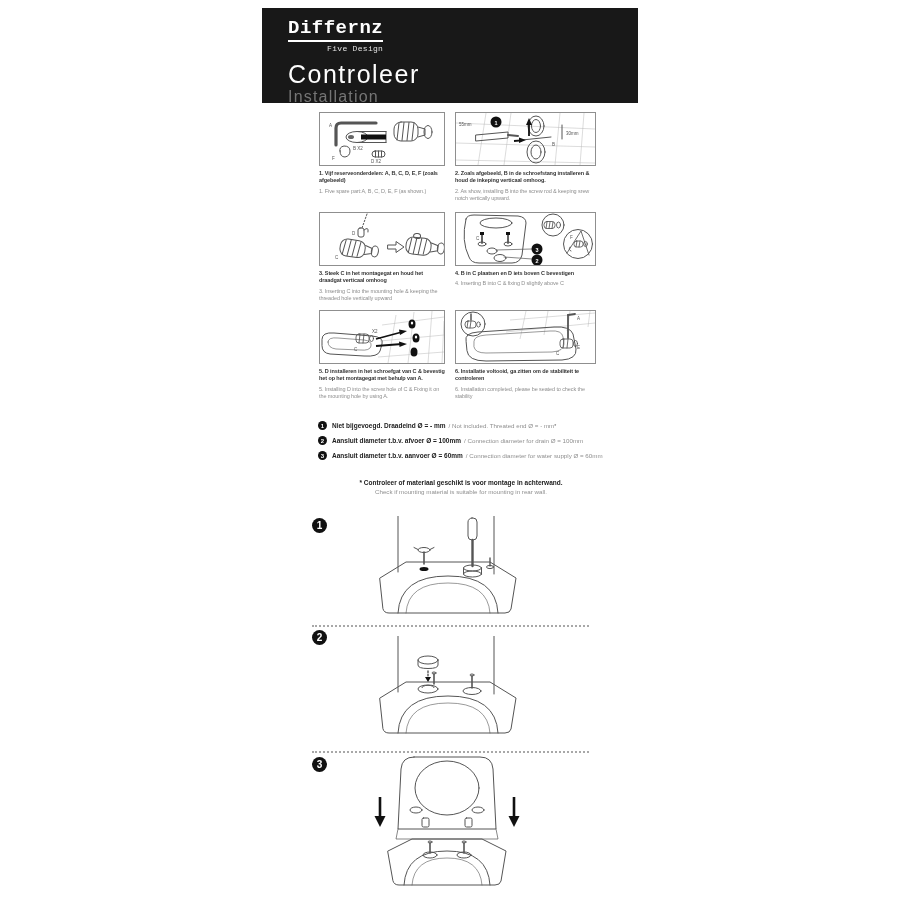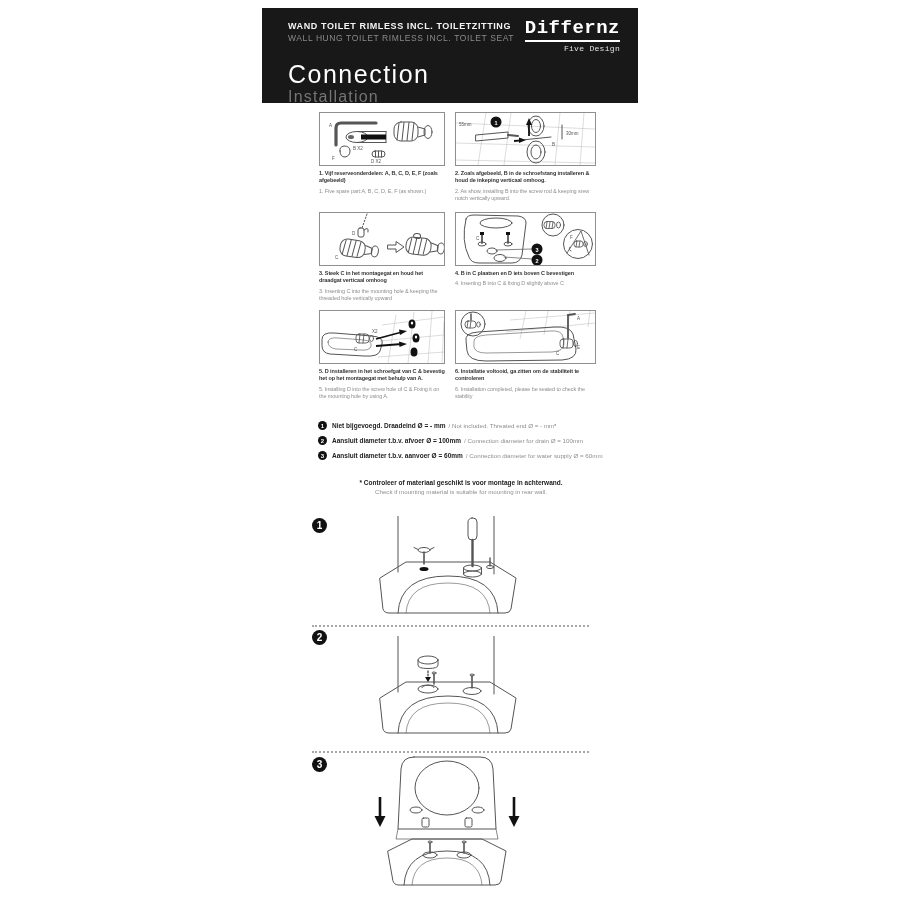--- a/index.html
+++ b/index.html
@@ -58,30 +58,26 @@
   .blk{fill:#111;stroke:none;}
   .slabel{font-family:"Liberation Sans",sans-serif;font-size:4.5px;fill:#555;}
   .wnum{font-family:"Liberation Sans",sans-serif;font-size:5.5px;font-weight:700;fill:#fff;text-anchor:middle;}
   .arrowln{stroke:#111;stroke-width:1.8;fill:none;}
 </style>
 </head>
 <body>
 
 <div class="header">
   <div class="header-top">
-    <div>
-      <div class="t-nl">WAND TOILET RIMLESS INCL. TOILETZITTING</div>
-      <div class="t-en">WALL HUNG TOILET RIMLESS INCL. TOILET SEAT</div>
-    </div>
     <div class="logo">
       <div class="logo-name">Differnz</div>
       <div class="logo-sub">Five Design</div>
     </div>
   </div>
-  <div class="h-nl">Connection</div>
+  <div class="h-nl">Controleer</div>
   <div class="h-en">Installation</div>
 </div>
 
 <div class="steps">
 
   <div class="step">
     <div class="dbox">
       <svg viewBox="0 0 124 52">
         <g class="lw">
           <path d="M16,32 L16,15 Q16,10 21,10 L56,10" stroke-width="3.2"></path>

